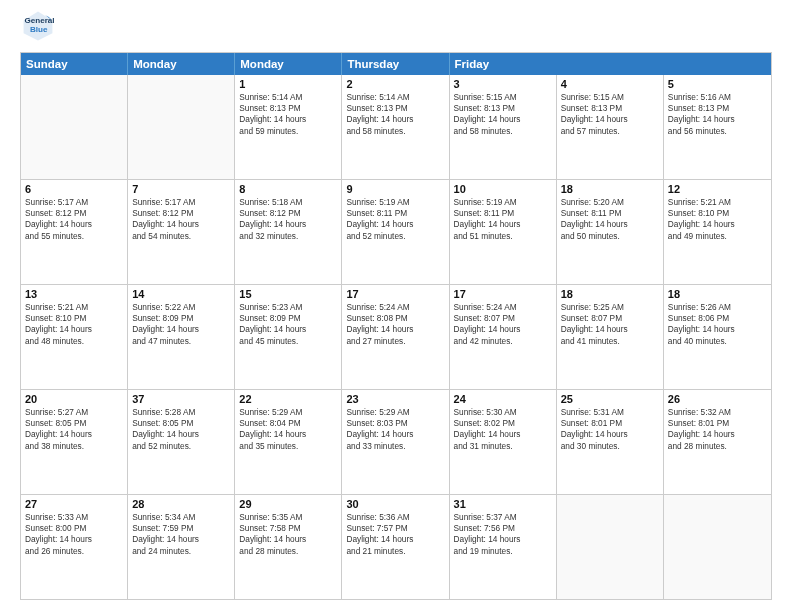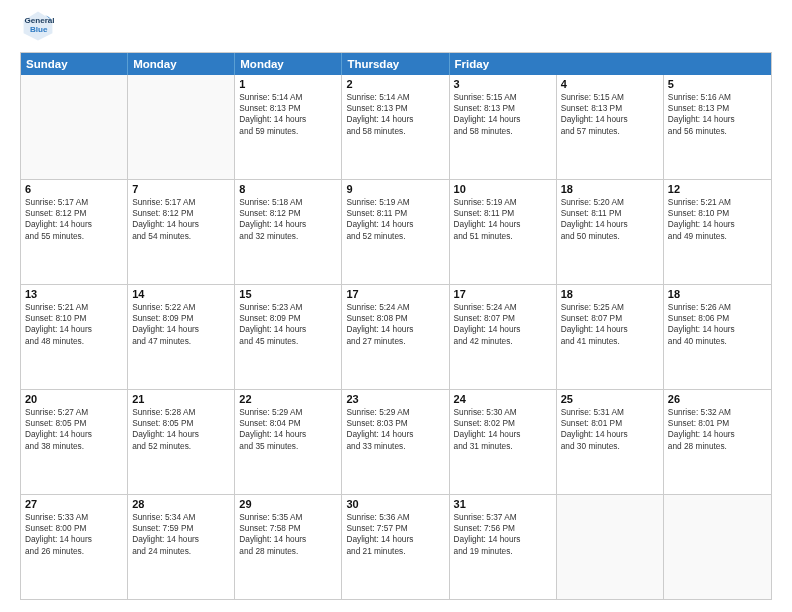--- a/index.html
+++ b/index.html
@@ -274,21 +274,21 @@
         </div>
         <div class="cal-week">
           <div class="cal-cell">
             <div class="day-num">20</div>
             <div class="cell-line">Sunrise: 5:27 AM</div>
             <div class="cell-line">Sunset: 8:05 PM</div>
             <div class="cell-line">Daylight: 14 hours</div>
             <div class="cell-line">and 38 minutes.</div>
           </div>
           <div class="cal-cell">
-            <div class="day-num">21</div>
+            <div class="day-num">37</div>
             <div class="cell-line">Sunrise: 5:28 AM</div>
             <div class="cell-line">Sunset: 8:05 PM</div>
             <div class="cell-line">Daylight: 14 hours</div>
             <div class="cell-line">and 52 minutes.</div>
           </div>
           <div class="cal-cell">
             <div class="day-num">22</div>
             <div class="cell-line">Sunrise: 5:29 AM</div>
             <div class="cell-line">Sunset: 8:04 PM</div>
             <div class="cell-line">Daylight: 14 hours</div>

